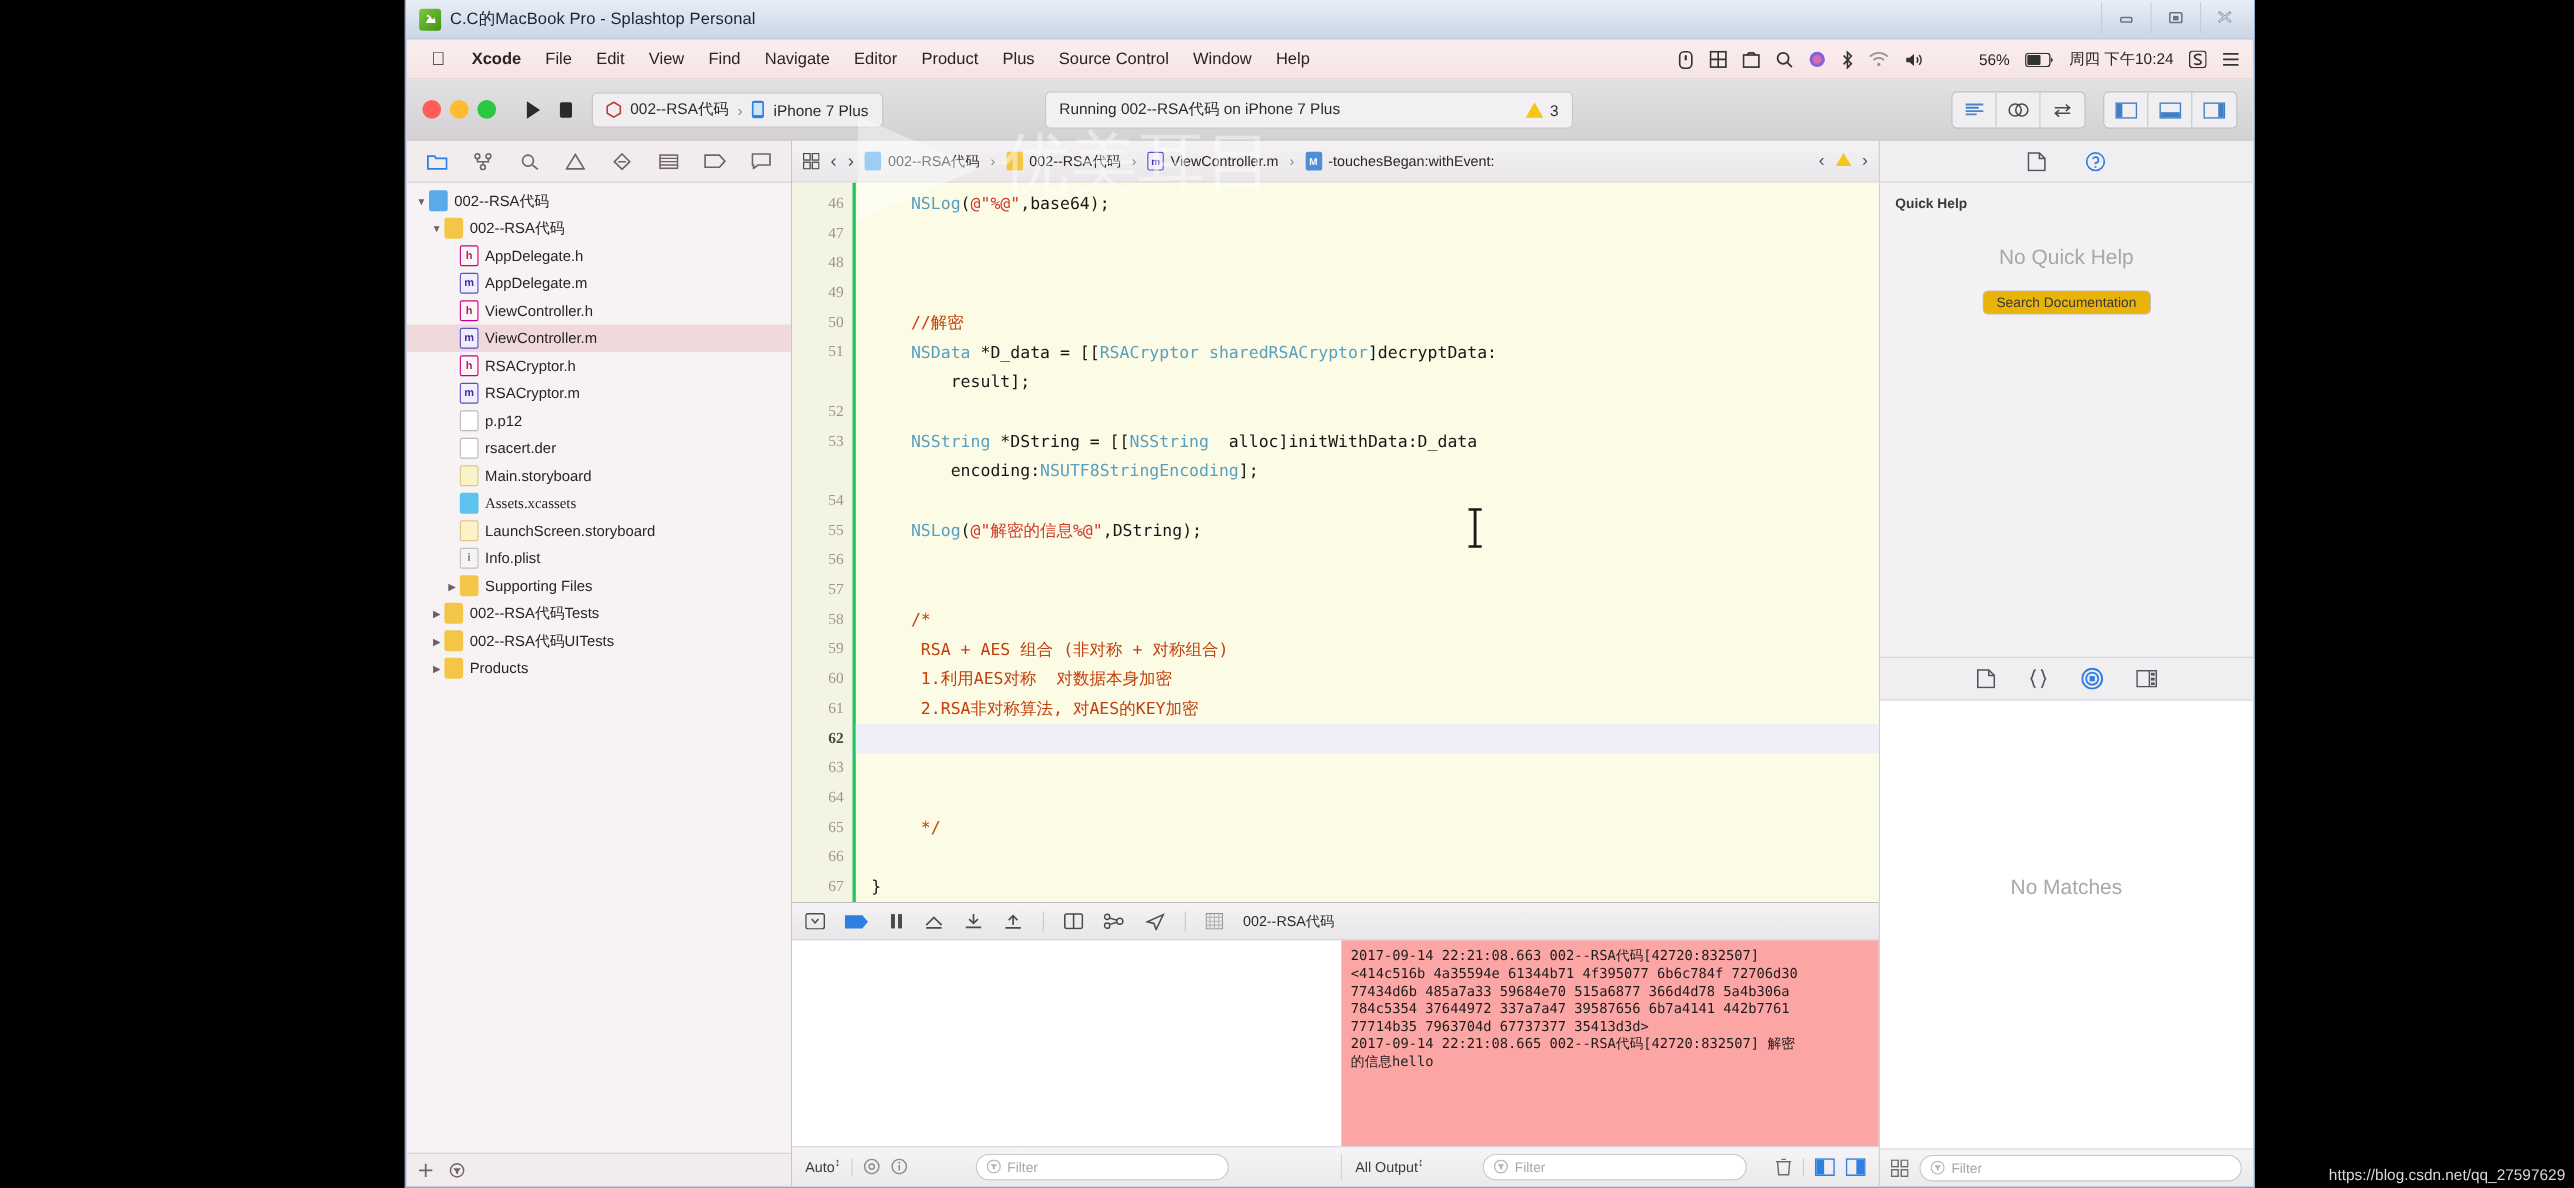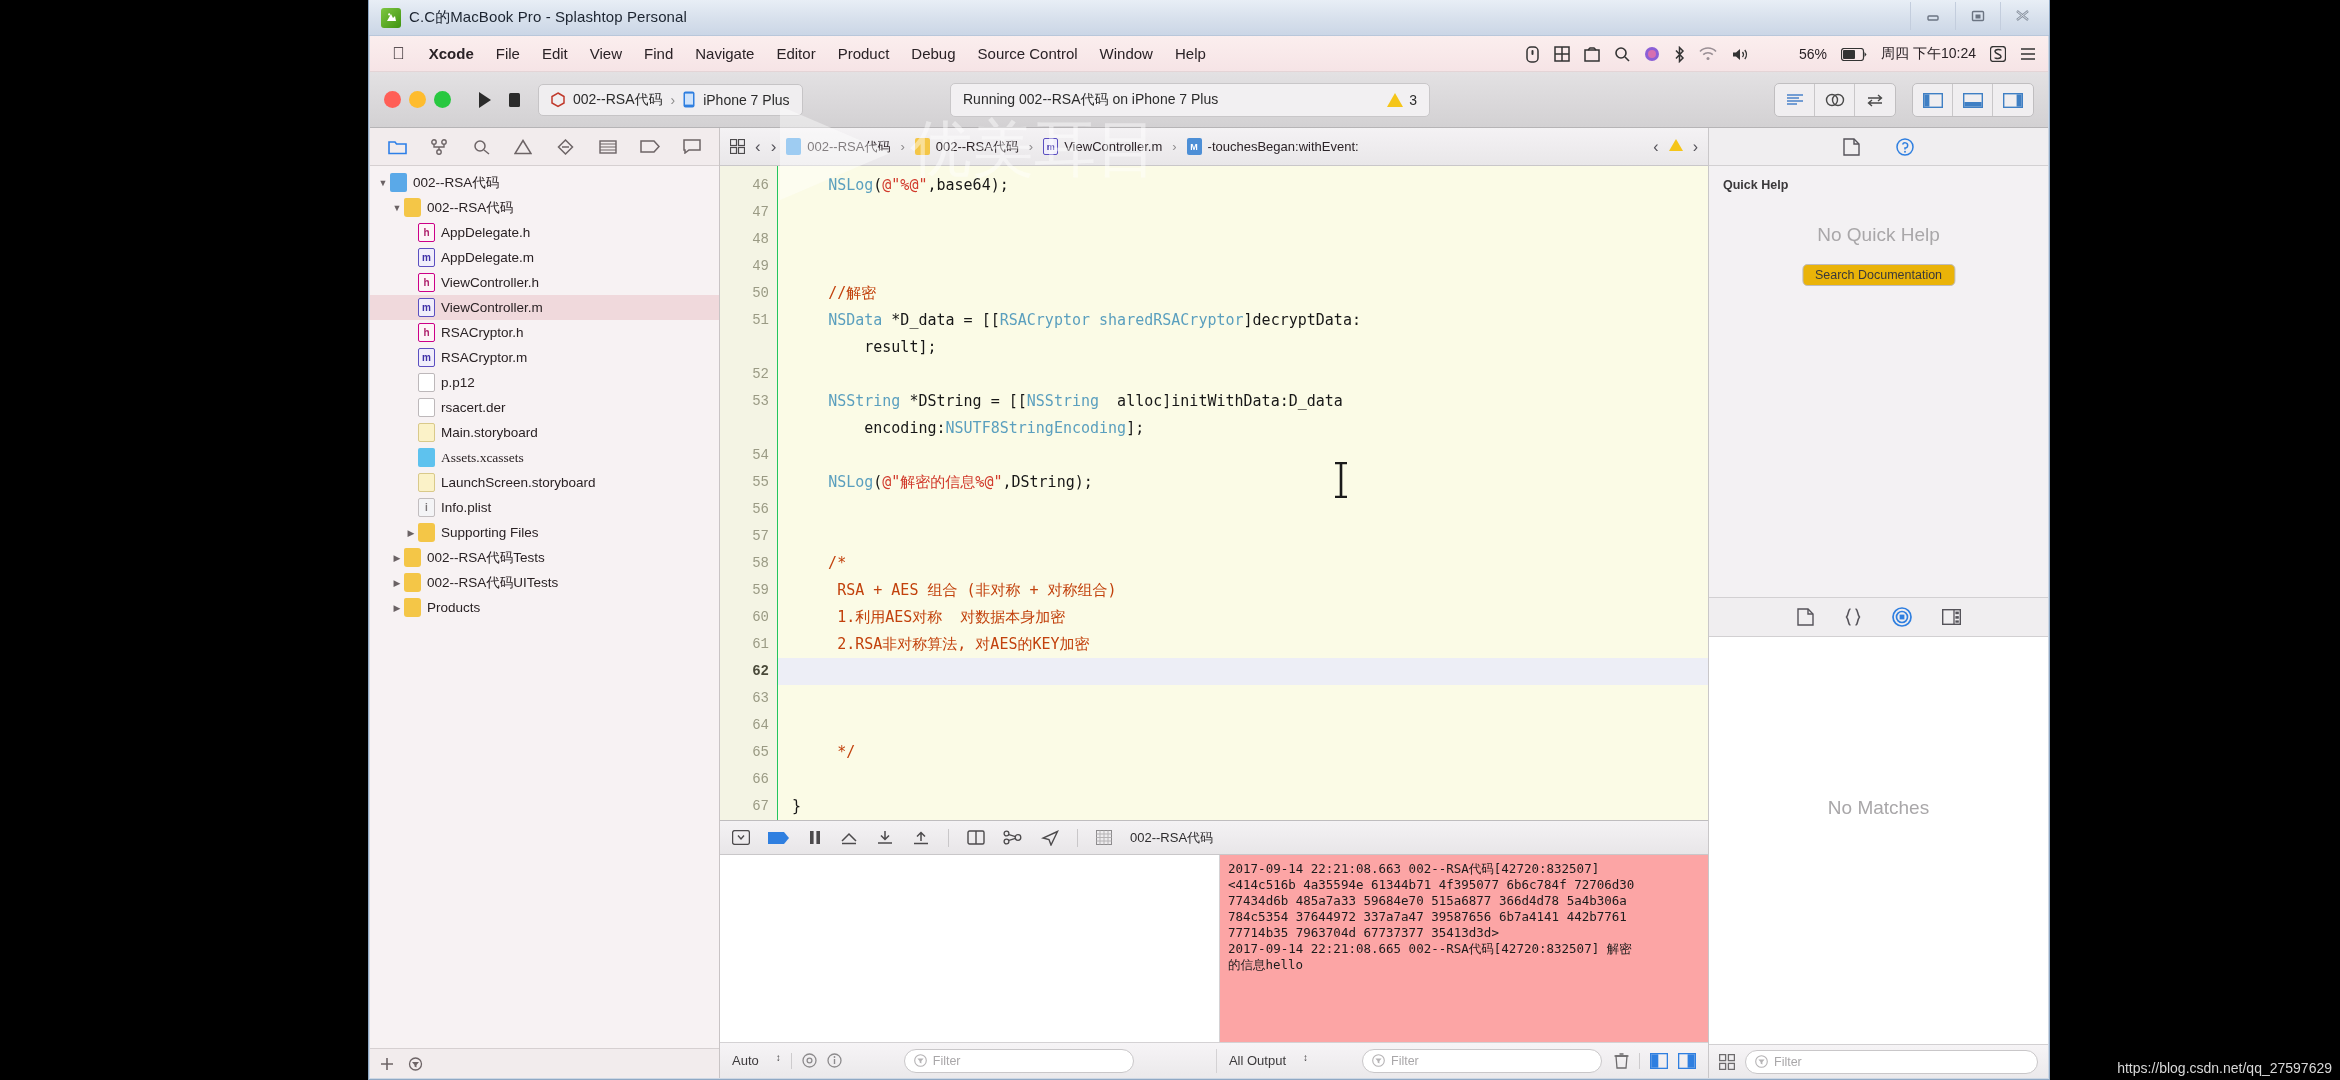--- a/index.html
+++ b/index.html
@@ -132,22 +132,22 @@
   .editor-pane { flex: 1; display: flex; flex-direction: column; background: #fbfbf4; min-width: 0; }
   .jump-bar { height: 38px; background: linear-gradient(to bottom,#f4f2f4,#e9e7e9);
     border-bottom: 1px solid #c9c7c9; display:flex; align-items:center; padding: 0 10px;
     font-size: 13px; color: #2c2428; gap: 10px; }
   .crumb { display:flex; align-items:center; gap:6px; white-space:nowrap; }
   .crumb-sep { color:#8d8b8d; }
   .cb-ic { width:15px;height:17px; display:flex;align-items:center;justify-content:center;font-size:9px;font-weight:bold;border-radius:2px; }
   .jump-right { margin-left:auto; display:flex; align-items:center; gap: 10px; color:#55535a; }
 
   .code-wrap { flex: 1; position: relative; overflow: hidden; background: #fbfbe6; display: flex; }
-  .gutter { width: 58px; background: #f4f4e4; border-right: 1px solid #22c55e;
-    font-family: Liberation Mono, monospace; font-size: 14px; color: #9a9a84;
+  .gutter { width: 58px; background: #f4f4e4; border-right: 3px solid #22c55e;
+    font-family: Liberation Serif, serif; font-size: 14px; color: #9a9a84;
     text-align: right; padding-right: 8px; padding-top: 6px; flex: none; }
   .gutter div { height: 27px; line-height: 27px; }
   .gutter div.cur { color: #4a4a3a; font-weight: bold; }
   .code { flex: 1; position: relative; padding-top: 6px; padding-left: 14px;
     font-family: "DejaVu Sans Mono", monospace; font-size: 15px; color: #171717;
     white-space: pre; }
   .code .ln { height: 27px; line-height: 27px; }
   .code .ln.hl { background: #edeef6; margin-left:-14px; padding-left:14px; }
   .ty { color: #5a9fbe; }
   .str { color: #d1392b; }
@@ -163,21 +163,21 @@
   .debug-split { flex:1; display:flex; min-height:0; }
   .dbg-vars { width: 500px; border-right: 1px solid #d4d2d4; background:#fff; }
   .dbg-console { flex:1; background:#fca5a5; padding: 6px 8px; overflow:hidden;
     font-family: "DejaVu Sans Mono", monospace; font-size: 12.5px; color: #1c1c1c; line-height: 16px; white-space: pre; }
   .debug-foot { height: 36px; border-top: 1px solid #d4d2d4; background: linear-gradient(to bottom,#f6f4f6,#ebe9eb);
     display:flex; align-items:center; font-size: 13px; color:#3c3a3c; }
   .foot-left { width: 500px; display:flex; align-items:center; gap: 10px; padding: 0 12px; border-right:1px solid #d4d2d4; }
   .foot-right { flex:1; display:flex; align-items:center; gap: 12px; padding: 0 12px; }
   .filter-box { height: 24px; border:1px solid #c9c7c9; border-radius: 12px; background:#fff;
     display:flex; align-items:center; gap:6px; padding: 0 9px; color:#a9a7a9; font-size:12.5px; }
-  .popbtn { display:flex; align-items:flex-start; gap:17px; white-space:nowrap; }
+  .popbtn { display:flex; align-items:flex-start; gap:0; white-space:nowrap; }
 
   
   .utilities { width: 340px; border-left: 1px solid #c9c7c9; background:#f3f1f3; display:flex; flex-direction:column; }
   .util-tabs { height: 38px; display:flex; align-items:center; justify-content:center; gap: 36px;
     background:#f0eef0; border-bottom:1px solid #d2d0d2; color:#55535a; }
   .util-qh { flex: 1; background:#f3f1f3; padding: 12px 14px; position:relative; }
   .qh-title { font-size: 12.5px; font-weight: bold; color: #3a383a; }
   .qh-none { position:absolute; left:0; right:0; top:58px; text-align:center; font-size: 19px; color:#a9a7a9; }
   .qh-btn { position:absolute; left:50%; transform: translateX(-50%); top: 98px;
     border:1px solid #bebcbe; border-radius: 5px; background:#eab308;
@@ -239,21 +239,21 @@
       <div class="mac-menubar">
         <span class="apple"></span>
         <span class="mi bold">Xcode</span>
         <span class="mi">File</span>
         <span class="mi">Edit</span>
         <span class="mi">View</span>
         <span class="mi">Find</span>
         <span class="mi">Navigate</span>
         <span class="mi">Editor</span>
         <span class="mi">Product</span>
-        <span class="mi">Debug</span>
+        <span class="mi">Plus</span>
         <span class="mi">Source Control</span>
         <span class="mi">Window</span>
         <span class="mi">Help</span>
 
         <div class="mac-status">
           <span class="si">
             <svg width="15" height="17" viewBox="0 0 15 17">
                 <rect x="2" y="1" width="11" height="15" rx="4" fill="none" stroke="#333" stroke-width="1.5"></rect>
                 <rect x="6.5" y="4" width="2" height="5" rx="1" fill="#333"></rect>
               </svg>

